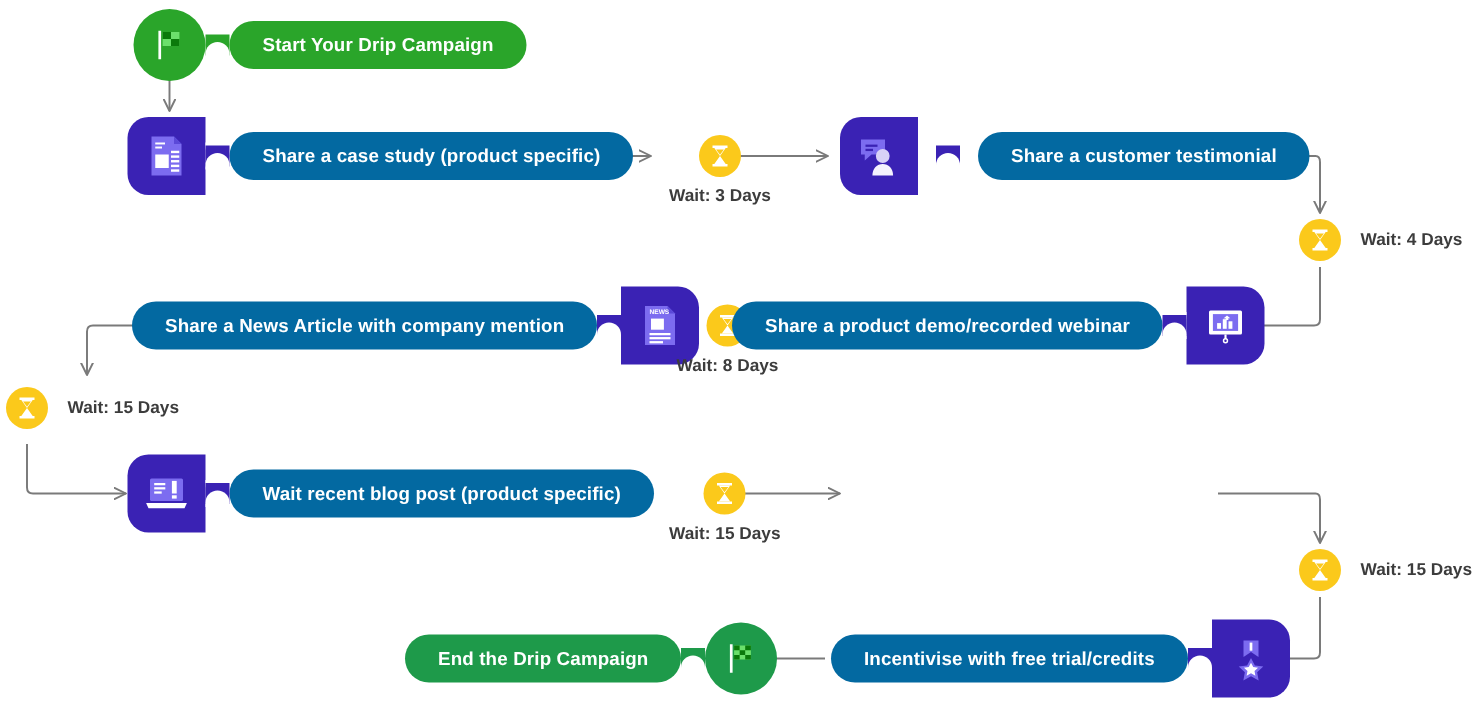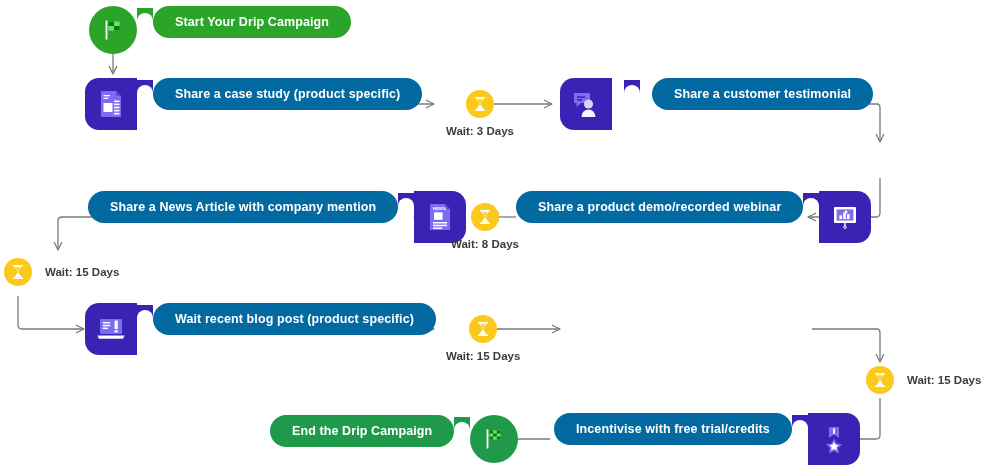--- a/index.html
+++ b/index.html
@@ -4,21 +4,21 @@
 <style>
   html,body{margin:0;padding:0;background:#ffffff;}
   body{width:987px;height:472px;overflow:hidden;
        font-family:"Liberation Sans","DejaVu Sans",sans-serif;}
   #stage{position:relative;width:987px;height:472px;}
 
   
   #wires{position:absolute;left:0;top:0;width:987px;height:472px;z-index:1;}
 
   
-  .node{position:absolute;z-index:3;display:flex;}
+  .node{position:absolute;z-index:3;display:flex;align-items:center;}
   .node.rtl{flex-direction:row-reverse;}
 
   
   .tag{width:52px;height:52px;flex:0 0 52px;display:flex;align-items:center;
        justify-content:center;position:relative;}
   .tag.blue{background:#3A22B4;}
   .tag.ltr{border-radius:14px 0 0 14px;}
   .tag.rtl{border-radius:0 14px 14px 0;}
   
   .tag.round{border-radius:50%;width:48px;height:48px;flex:0 0 48px;}
@@ -169,20 +169,30 @@
       </svg>
     </div>
     <div class="neck blue">
       <u class="t"></u>
         <i></i>
         <u class="b"></u>
     </div>
     <div class="pill blue">Share a customer testimonial</div>
   </div>
 
+  <div class="wait side" style="left:866px;top:146px;">
+    <div class="dot">
+      <svg class="hg" width="14" height="16" viewBox="0 0 14 16">
+        <path fill="#fff" d="M2 1 h10 v1.6 H2z M2 13.4 h10 V15 H2z"></path>
+        <path fill="#fff" d="M3.2 2.6 h7.6 L7 8 l3.8 5.4 H3.2 L7 8 Z"></path>
+        <path fill="#FBC91B" d="M4.4 3.6 h5.2 L7 7.2 Z"></path>
+      </svg>
+    </div>
+    <div class="cap">Wait: 4 Days</div>
+  </div>
 
   <div class="node rtl" style="left:88px;top:191px;">
     <div class="tag blue rtl">
       <svg width="28" height="30" viewBox="0 0 28 30">
         <path class="ic-l" d="M4 2 H19 L24 7 V28 H4 Z"></path>
         <path fill="#5B49D8" d="M19 2 L24 7 H19 Z"></path>
         <text x="13.6" y="7.6" font-size="4.4" font-weight="700" fill="#fff" text-anchor="middle" font-family="Liberation Sans, sans-serif">NEWS</text>
         <rect class="ic-w" x="8" y="10.4" width="8.6" height="7.4"></rect>
         <g class="ic-w">
           <rect x="7" y="20" width="14" height="1.5"></rect>
@@ -203,21 +213,21 @@
     <div class="dot">
       <svg class="hg" width="14" height="16" viewBox="0 0 14 16">
         <path fill="#fff" d="M2 1 h10 v1.6 H2z M2 13.4 h10 V15 H2z"></path>
         <path fill="#fff" d="M3.2 2.6 h7.6 L7 8 l3.8 5.4 H3.2 L7 8 Z"></path>
         <path fill="#FBC91B" d="M4.4 3.6 h5.2 L7 7.2 Z"></path>
       </svg>
     </div>
     <div class="cap">Wait: 8 Days</div>
   </div>
 
-  <div class="node rtl" style="left:516px;top:191px;">
+  <div class="node rtl" style="left:488px;top:191px;">
     <div class="tag blue rtl">
       <svg width="30" height="30" viewBox="0 0 30 30">
         <rect class="ic-w" x="4" y="5" width="22" height="16" rx="1"></rect>
         <rect class="ic-l" x="6.6" y="7.4" width="16.8" height="11.2"></rect>
         <g fill="#fff">
           <rect x="9.4" y="13.4" width="2.6" height="3.8"></rect>
           <rect x="13.2" y="10.8" width="2.6" height="6.4"></rect>
           <rect x="17" y="12.2" width="2.6" height="5"></rect>
         </g>
         <path fill="#fff" d="M13.6 10.4 l2.4-2.1 2.2 1.9 h-1.3 v1.2 h-1.8 v-1.2 Z"></path>

